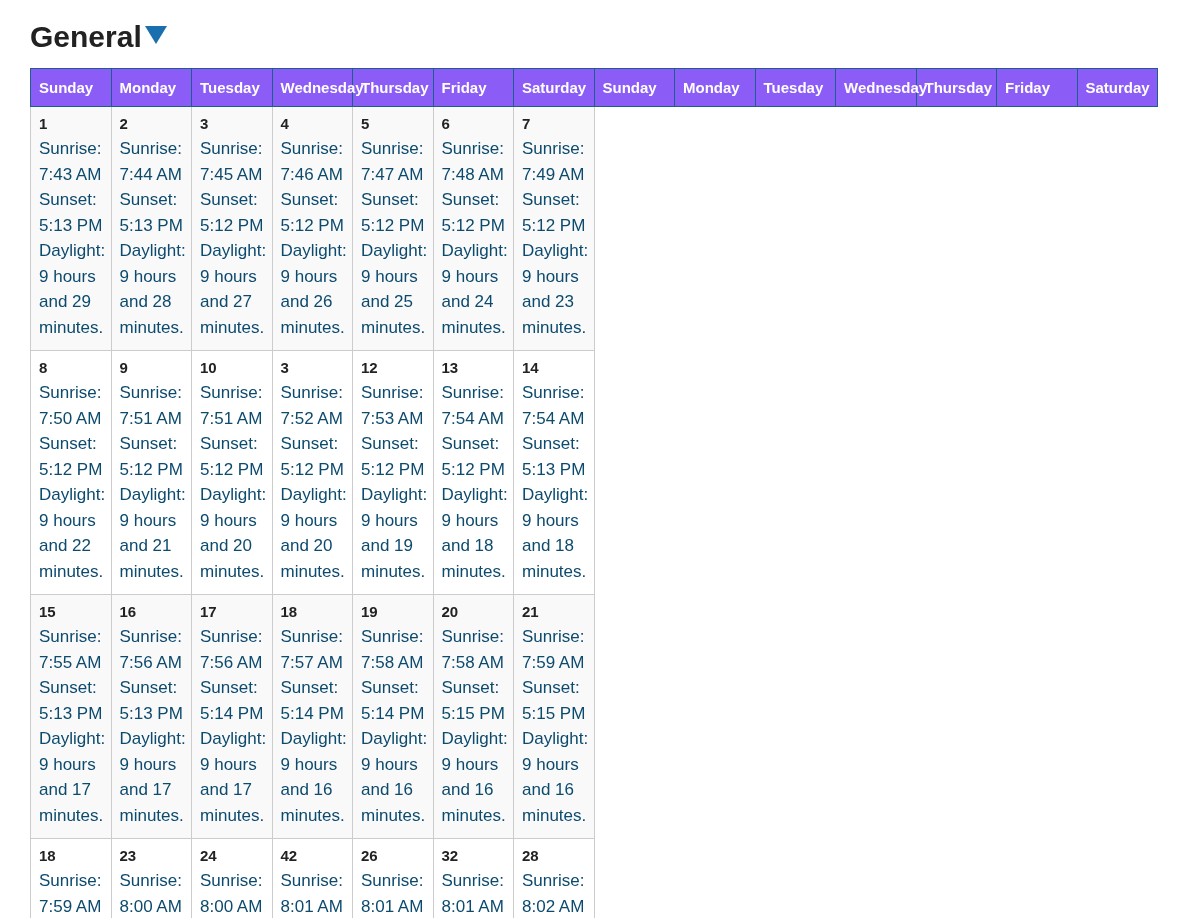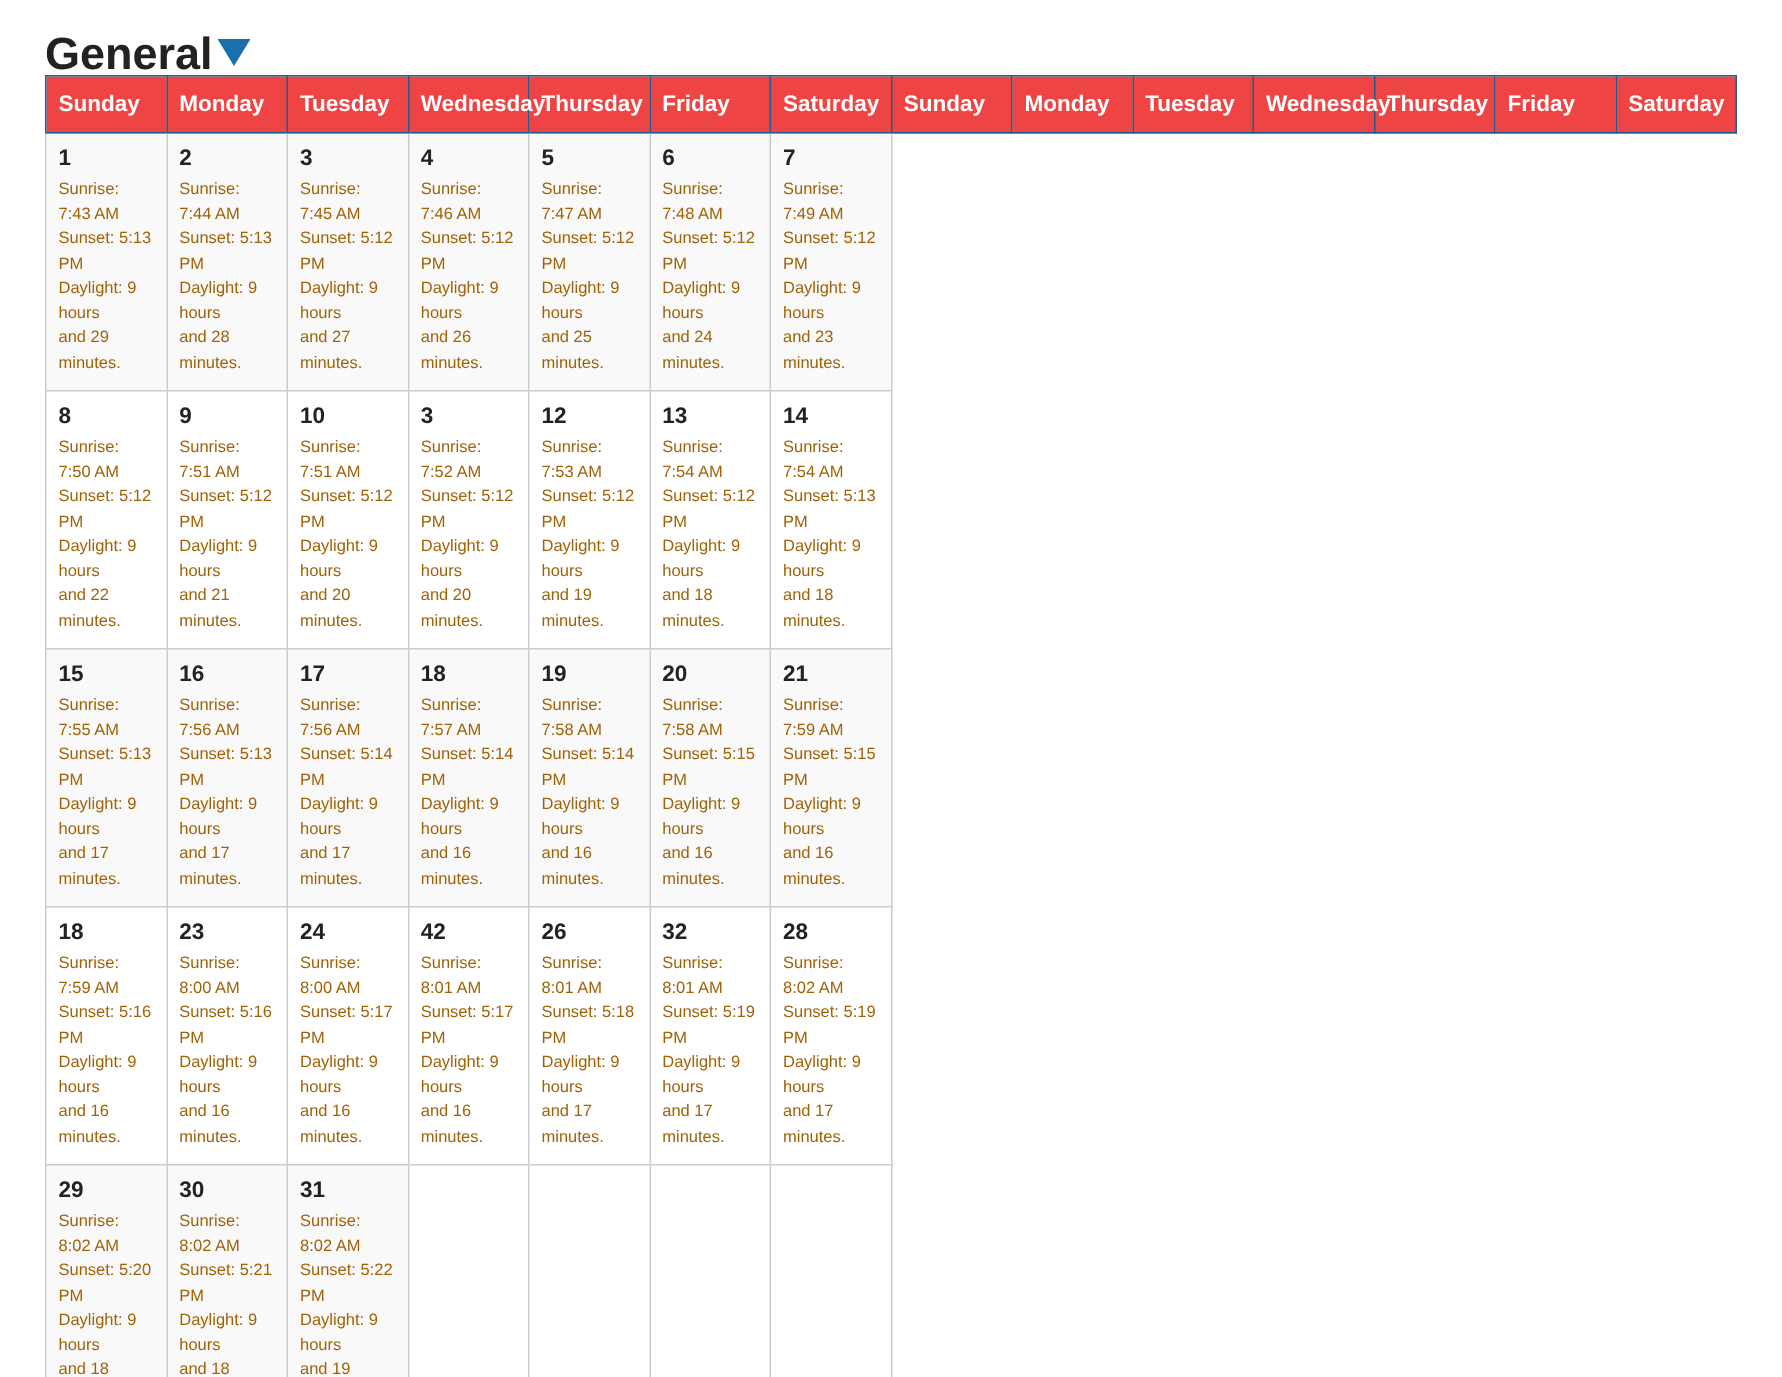--- a/index.html
+++ b/index.html
@@ -8,20 +8,21 @@
       background: #fff;
       color: #222;
       width: 1188px;
       min-height: 918px;
       padding: 20px 30px 30px 30px;
     }
     .header-area {
       display: flex;
       justify-content: space-between;
       align-items: flex-start;
+      margin-bottom: 18px;
     }
     .logo-area {
       display: flex;
       flex-direction: column;
       align-items: flex-start;
     }
     .title-area {
       text-align: right;
     }
     .month-title {
@@ -35,21 +36,21 @@
       color: #444;
       font-weight: normal;
       margin-top: 4px;
     }
     table {
       width: 100%;
       border-collapse: collapse;
       table-layout: fixed;
     }
     thead tr th {
-      background-color: #ef4444;
+      background-color: #8b5cf6;
       color: #fff;
       font-size: 15px;
       font-weight: bold;
       padding: 10px 8px;
       text-align: left;
       border: 1px solid #1a5f90;
     }
     tbody tr td {
       vertical-align: top;
       padding: 8px 8px 10px 8px;
@@ -58,23 +59,23 @@
       color: #222;
       min-height: 80px;
     }
     tbody tr td .day-num {
       font-size: 15px;
       font-weight: bold;
       display: block;
       margin-bottom: 4px;
     }
     tbody tr td .day-info {
-      font-size: 11px;
+      font-size: 17px;
       line-height: 1.5;
-      color: #a16207;
+      color: #0c4a6e;
     }
     tbody tr:nth-child(odd) td {
       background: #f9f9f9;
     }
     tbody tr:nth-child(even) td {
       background: #fff;
     }
     tbody tr td.empty {
       background: #fff;
     }

